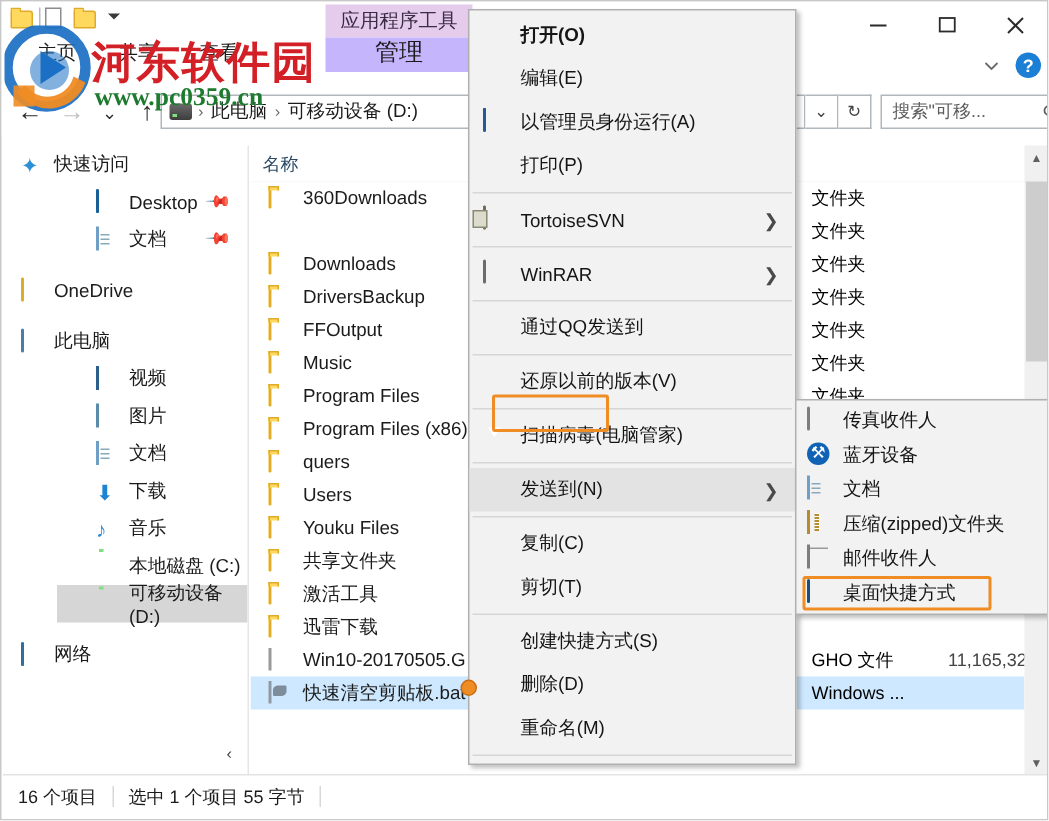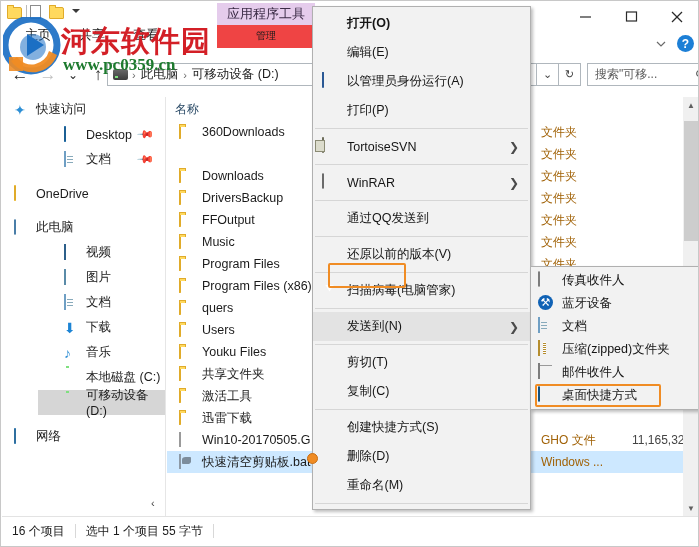--- a/index.html
+++ b/index.html
@@ -98,22 +98,22 @@
     text-align: center;
   }
   .ctx-tab-title {
     background: #e5ccec;
     color: #3b2b46;
     font-size: 13px;
     padding: 3px 0 3px 0;
     line-height: 16px;
   }
   .ctx-tab-label {
-    background: #ef4444;
-    font-size: 10px;
+    background: #c4b5fd;
+    font-size: 16px;
     color: #1b1b1b;
     padding: 3px 0 4px 0;
     line-height: 16px;
   }
 
   .wincontrols {
     position: absolute;
     right: 0; top: 0;
     display: flex;
     height: 32px;
@@ -394,21 +394,21 @@
     background: #e9eef3; border: 1px solid #8d99a5; box-sizing: border-box;
     position: relative;
   }
   .fico-bat:after {
     content:""; position:absolute; left:2px; top:3px; width:9px; height:7px;
     background:#7d8d9c; border-radius: 40% 10% 40% 10%;
   }
   .frow .ftype {
     position: absolute;
     left: 374px;
-    color: #a16207;
+    color: #000000;
     font-size: 12px;
     white-space: nowrap;
   }
   .frow .fsize {
     position: absolute;
     left: 465px;
     color: #444;
     font-size: 12px;
     white-space: nowrap;
   }
@@ -1026,25 +1026,25 @@
         </div>
         <div class="mi-sep"></div>
         <div class="mi hl">
           <span class="mi-ico"></span>
           <span class="mi-label">发送到(N)</span>
           <span class="submark">❯</span>
         </div>
         <div class="mi-sep"></div>
         <div class="mi">
           <span class="mi-ico"></span>
+          <span class="mi-label">复制(C)</span>
+        </div>
+        <div class="mi">
+          <span class="mi-ico"></span>
           <span class="mi-label">剪切(T)</span>
-        </div>
-        <div class="mi">
-          <span class="mi-ico"></span>
-          <span class="mi-label">复制(C)</span>
         </div>
         <div class="mi-sep"></div>
         <div class="mi">
           <span class="mi-ico"></span>
           <span class="mi-label">创建快捷方式(S)</span>
         </div>
         <div class="mi">
           <span class="mi-ico"></span>
           <span class="mi-label">删除(D)</span>
         </div>

